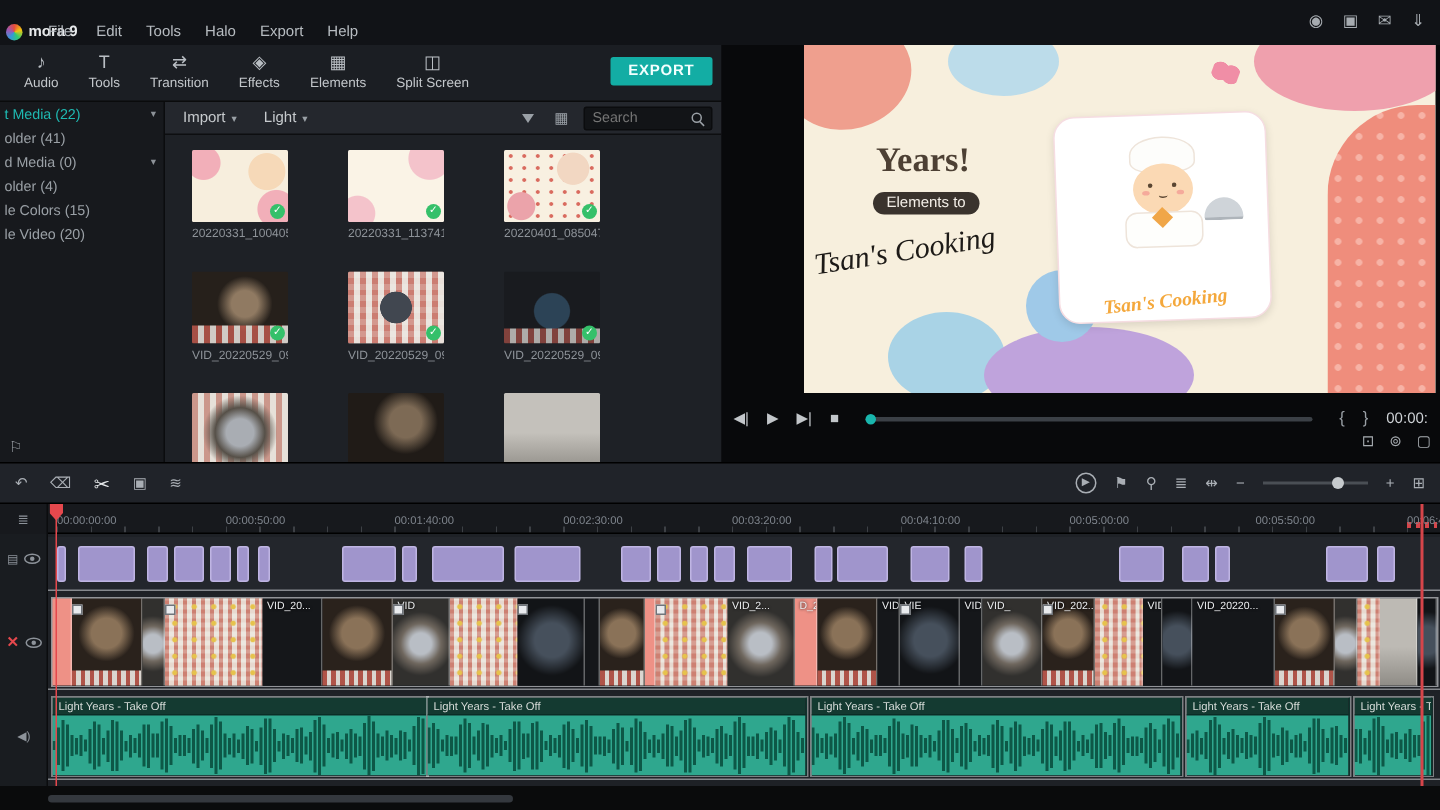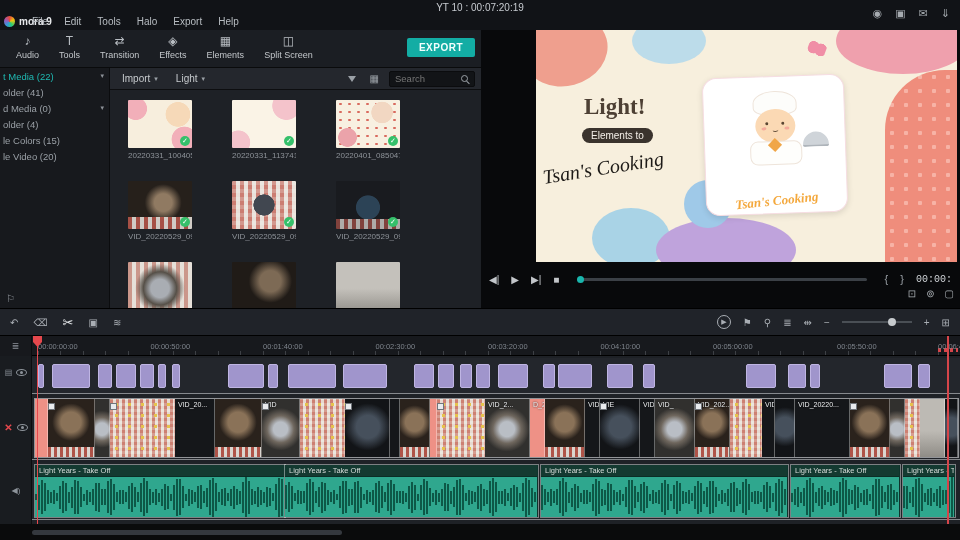--- a/index.html
+++ b/index.html
@@ -78,21 +78,21 @@
   .card-script{position:absolute;left:0;bottom:4px;width:100%;text-align:center;font-family:"Liberation Serif",serif;font-style:italic;font-weight:bold;font-size:13px;color:#f4a83c;transform:rotate(-4deg);text-shadow:0 1px 0 #fff}
   .butterfly{position:absolute;left:272px;top:12px;width:18px;height:13px;background-image:radial-gradient(circle at 30% 50%,#f08ea6 0 42%,rgba(0,0,0,0) 45%),radial-gradient(circle at 72% 50%,#f08ea6 0 42%,rgba(0,0,0,0) 45%);transform:rotate(20deg)}
   .t-halo{position:absolute;left:48px;top:64px;font-family:"Liberation Serif",serif;font-weight:bold;font-size:23px;color:#4d4034}
   .t-welcome{position:absolute;left:46px;top:98px;background:#3a332d;color:#f4efe8;font-size:10px;padding:2px 9px;border-radius:9px}
   .t-script{position:absolute;left:6px;top:122px;width:180px;font-family:"Liberation Serif",serif;font-style:italic;font-size:20px;color:#1d1a17;transform:rotate(-9deg)}
   #pv-controls{position:absolute;left:0;top:238px;width:100%;height:22px;display:flex;align-items:center;padding:0 8px;gap:12px}
   .pvbtn{color:#c2c6ca;font-size:10px;white-space:nowrap}
   .seek{flex:1;height:3px;background:#3b4046;border-radius:2px;position:relative;margin:0 6px}
   .seek-dot{position:absolute;left:0;top:-2px;width:7px;height:7px;border-radius:50%;background:#19b6ad}
   .brace{color:#9aa0a6;font-size:11px}
-  #pv-time{font-family:Liberation Mono, monospace;font-size:10px;color:#cfd3d7;white-space:nowrap;overflow:hidden;max-width:44px}
+  #pv-time{font-family:Liberation Sans, sans-serif;font-size:10px;color:#cfd3d7;white-space:nowrap;overflow:hidden;max-width:44px}
   #pv-corner{position:absolute;right:6px;top:258px;display:flex;gap:10px;color:#a6abb0;font-size:10px}
   
   #tl-toolbar{position:absolute;left:0;top:308px;width:960px;height:28px;background:#202329;border-top:1px solid #000;border-bottom:1px solid #000;display:flex;align-items:center;padding:0 10px}
   #tlt-left{display:flex;align-items:center;gap:15px}
   #tlt-sp{flex:1}
   #tlt-right{display:flex;align-items:center;gap:12px}
   .tlt-ic{color:#a9aeb4;font-size:10px}
   .tlt-ic.big{font-size:13px;color:#e4e7e9}
   .tlt-ic.circ{border:1px solid #a9aeb4;border-radius:50%;width:14px;height:14px;line-height:12px;text-align:center;font-size:7px}
   .zoom-track{width:70px;height:2px;background:#4a4f55;position:relative}
@@ -147,21 +147,20 @@
       <span>mora 9</span>
     </div>
     <nav id="menus">
         <div class="menu-item">File</div>
         <div class="menu-item">Edit</div>
         <div class="menu-item">Tools</div>
         <div class="menu-item">Halo</div>
         <div class="menu-item">Export</div>
         <div class="menu-item">Help</div>
       </nav>
-    <div class="proj-title">YT 10 : 00:07:20:19</div>
     <div id="hdr-icons">
         <div class="hicon">◉</div>
         <div class="hicon">▣</div>
         <div class="hicon">✉</div>
         <div class="hicon">⇓</div>
       </div>
   </header>
 
   <div id="toolbar">
     <div id="tabs">
@@ -303,21 +302,21 @@
               <span class="chef-cheek r"></span>
             <span class="chef-smile"></span>
           </div>
           <div class="chef-body"></div>
           <div class="chef-scarf"></div>
           <div class="cloche"></div>
         </div>
         <div class="card-script">Tsan's Cooking</div>
       </div>
       <div class="butterfly"></div>
-      <div class="t-halo">Light!</div>
+      <div class="t-halo">Years!</div>
       <div class="t-welcome">Elements to</div>
       <div class="t-script">Tsan's Cooking</div>
     </div>
     <div id="pv-controls">
       <div id="pv-btns" style="display:flex;gap:12px;align-items:center">
           <div class="pvbtn">◀|</div>
           <div class="pvbtn">▶</div>
           <div class="pvbtn">▶|</div>
           <div class="pvbtn">■</div>
         </div>

